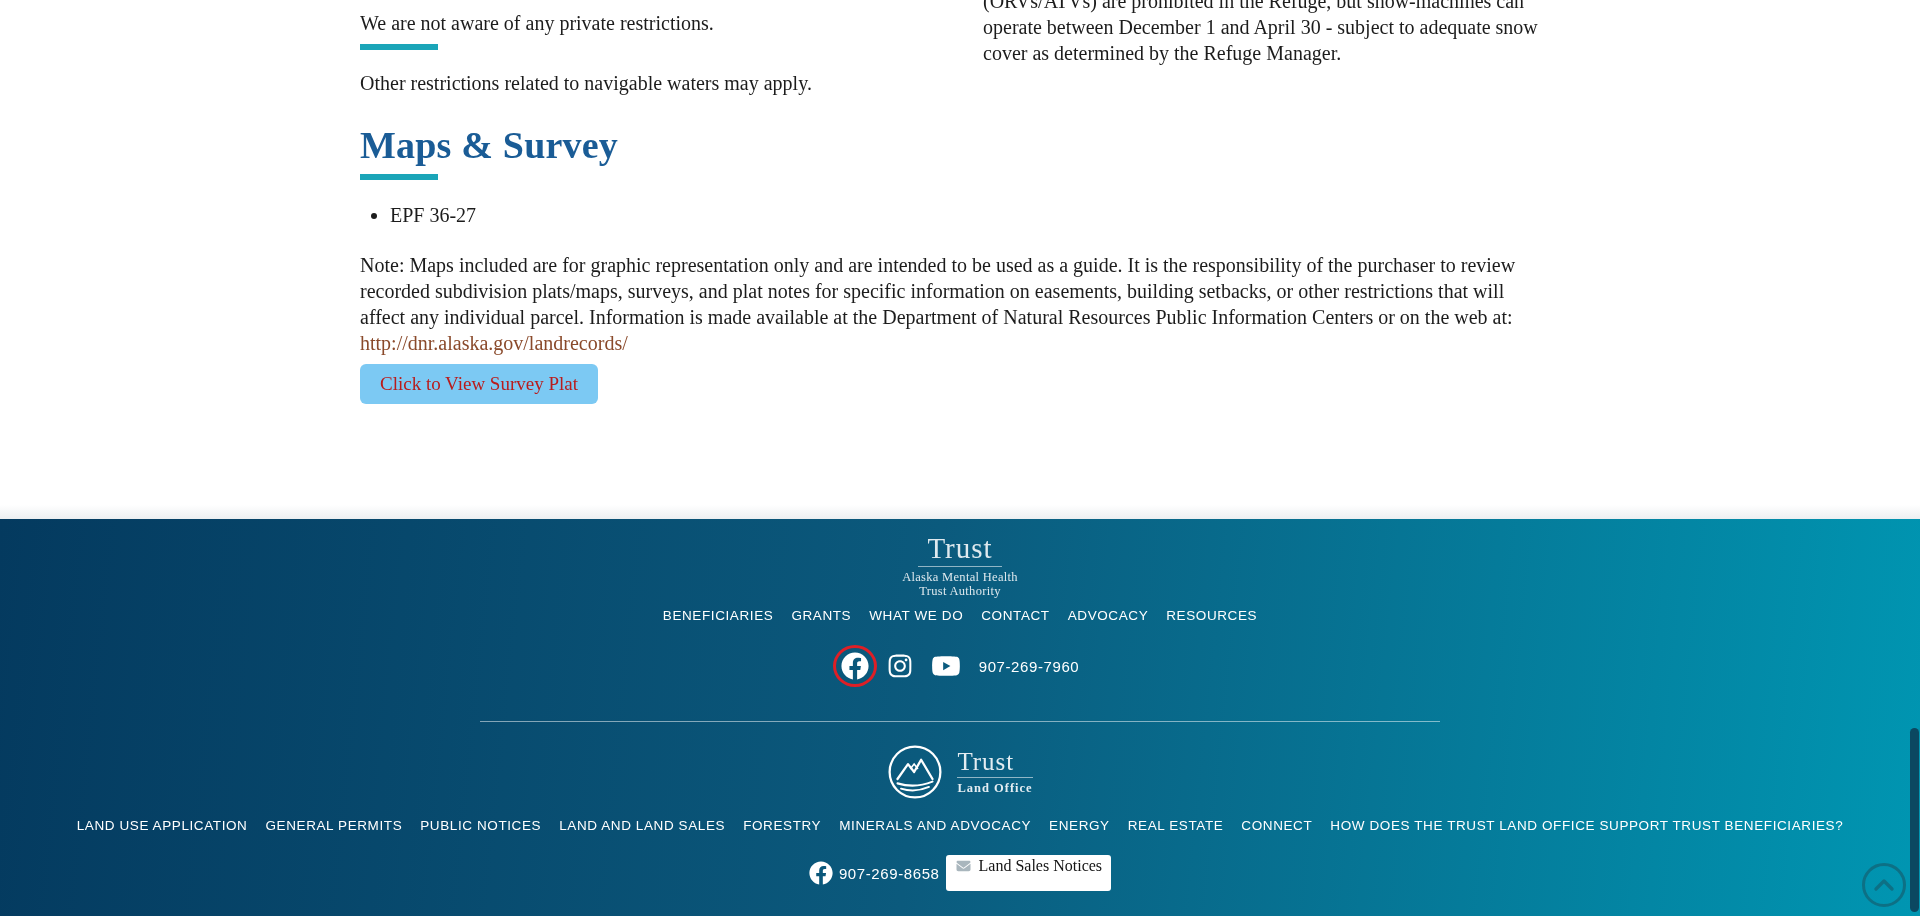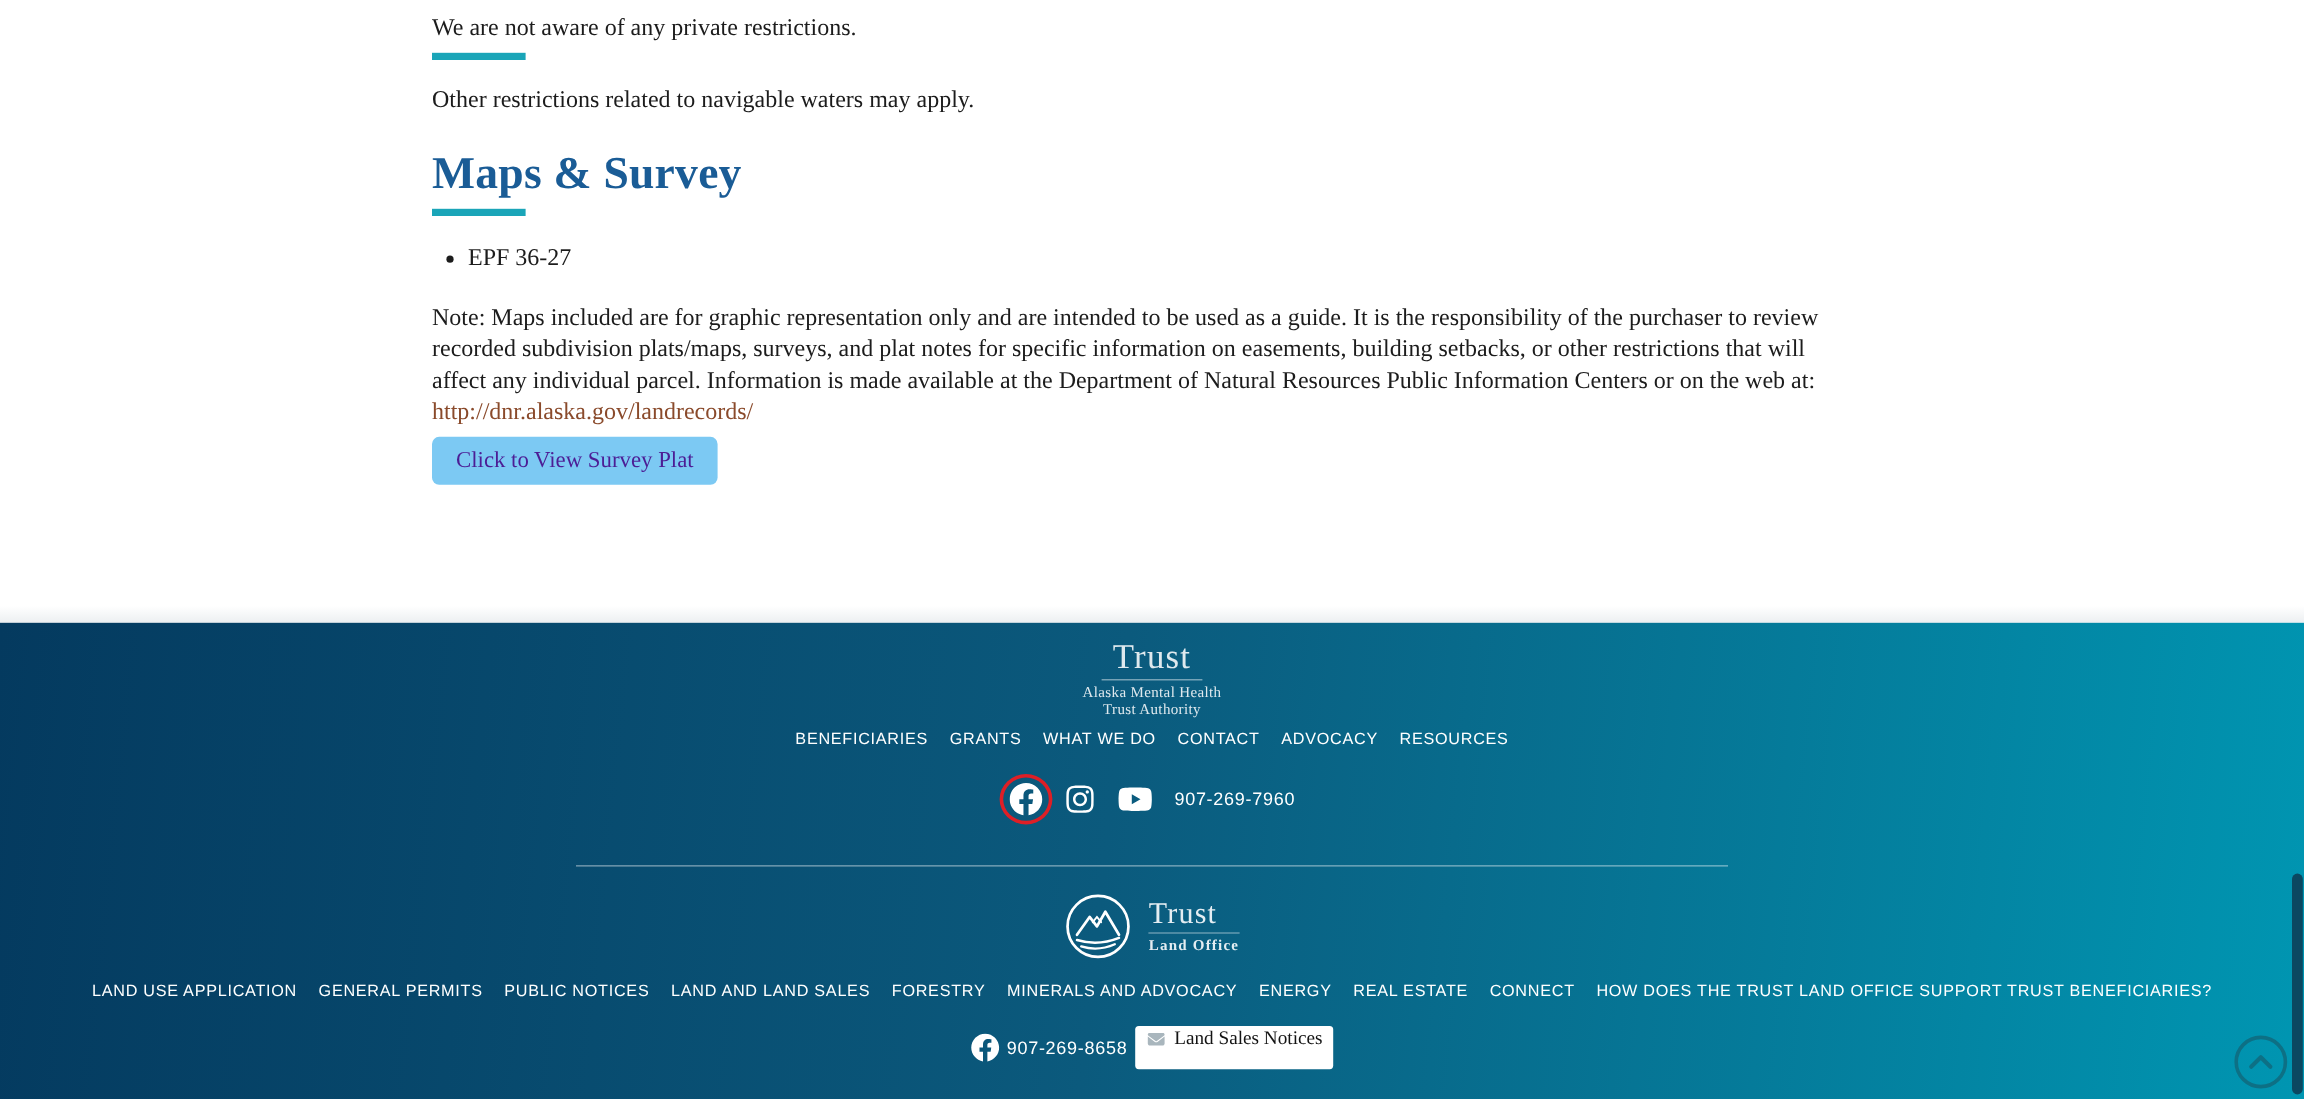--- a/index.html
+++ b/index.html
@@ -22,21 +22,21 @@
   .section-heading.maps { margin-top: 28px; }
   .heading-underline { width: 78px; height: 6px; background: var(--accent-teal, #1aa5b8); margin-top: 8px; }
   .or-body { margin-top: 20px; }
   .maps-list { margin-top: 22px; padding-left: 30px; }
   .maps-list li { font-size: 20px; line-height: 26px; color: #1c1c1c; }
   .note { margin-top: 24px; }
   .note-link { color: var(--link-brown, #8a4a2b); cursor: pointer; }
   .survey-btn {
     margin-top: 8px; background: var(--button-blue, #7cc9f3); border: none; cursor: pointer;
     border-radius: 6px; padding: 9px 20px; font-family: "Liberation Serif", serif;
-    font-size: 19px; color: #4c1d95; display: inline-block;
+    font-size: 19px; color: #b91c1c; display: inline-block;
   }
   .pre-footer-shadow {
     position: absolute; left: 0; right: 0; bottom: 0; height: 14px;
     background: linear-gradient(to bottom, rgba(236,239,241,0), #eceff1);
   }
 
   
   .footer {
     height: 397px; position: relative; color: #ffffff;
     font-family: "Liberation Sans", sans-serif;
@@ -82,20 +82,23 @@
 <body>
 
 <main class="content">
   <div class="container">
     <div class="two-col">
       <div class="col-left">
         <p class="body-text intro">We are not aware of any private restrictions.</p>
         <div class="heading-underline"></div>
         <p class="body-text or-body">Other restrictions related to navigable waters may apply.</p>
       </div>
+      <div class="col-right">
+        <p class="body-text cut-top">(ORVs/ATVs) are prohibited in the Refuge, but snow-machines can operate between December 1 and April 30 - subject to adequate snow cover as determined by the Refuge Manager.</p>
+      </div>
     </div>
 
     <section>
       <h2 class="section-heading maps">Maps &amp; Survey</h2>
       <div class="heading-underline"></div>
       <ul class="maps-list">
           <li>EPF 36-27</li>
         </ul>
       <p class="body-text note"><span>Note: Maps included are for graphic representation only and are intended to be used as a guide. It is the responsibility of the purchaser to review recorded subdivision plats/maps, surveys, and plat notes for specific information on easements, building setbacks, or other restrictions that will affect any individual parcel. Information is made available at the Department of Natural Resources Public Information Centers or on the web at: </span><a href="#" class="note-link">http://dnr.alaska.gov/landrecords/</a></p>
       <button class="survey-btn">Click to View Survey Plat</button>

